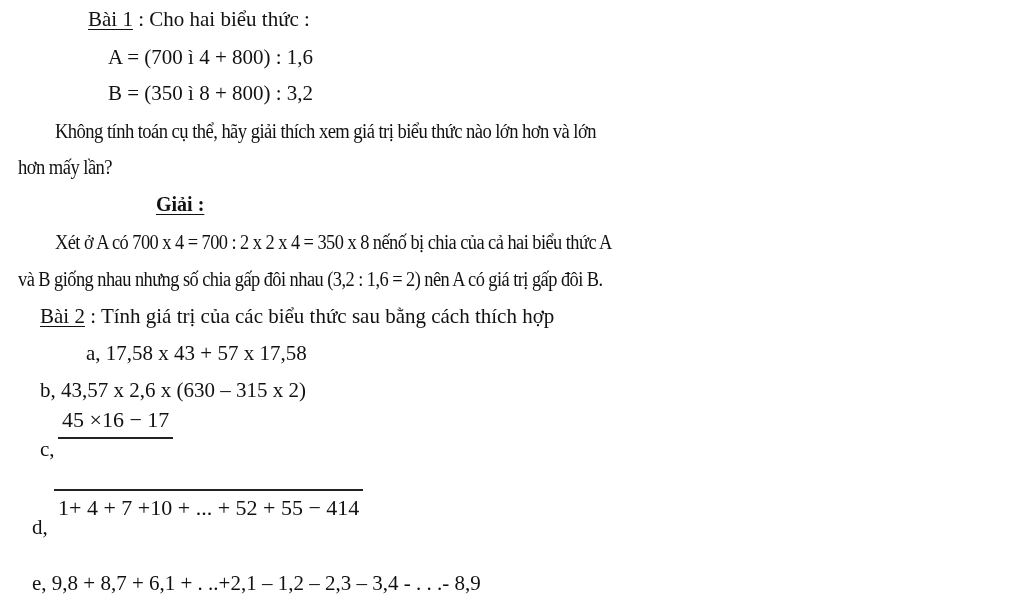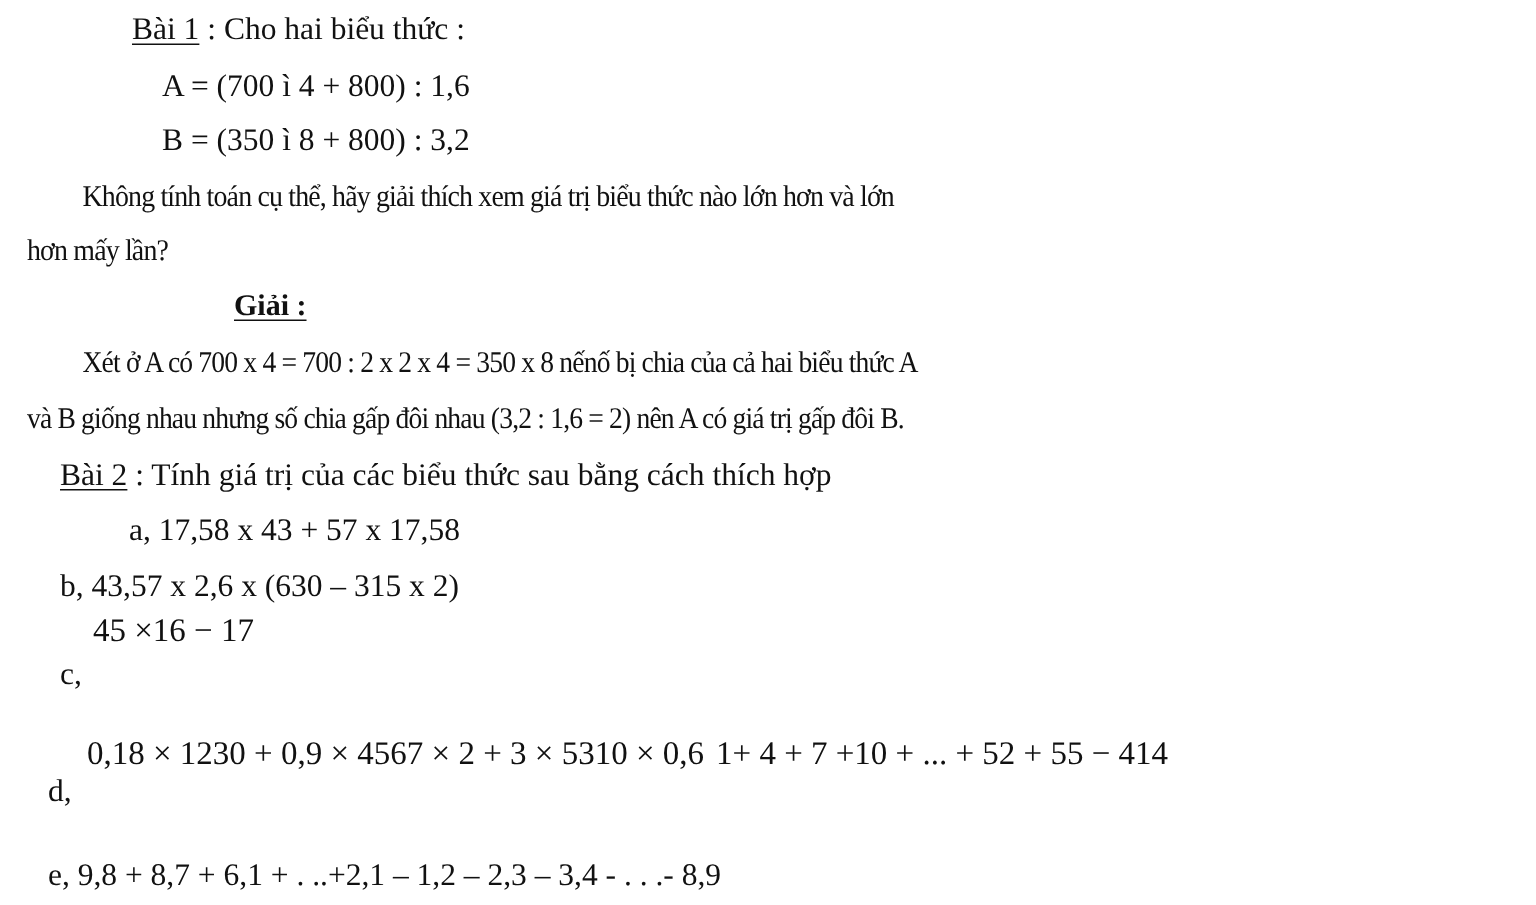--- a/index.html
+++ b/index.html
@@ -10,21 +10,21 @@
       position: relative;
     }
     .line {
       position: absolute; white-space: nowrap;
       font-size: 21px; line-height: 26px;
     }
     .narrow { font-size: 20px; letter-spacing: -0.6px; transform-origin: left center; }
     .u { text-decoration: underline; text-decoration-thickness: 1px; text-underline-offset: 3px; }
     .b { font-weight: bold; }
     .frac {
-      position: absolute; display: flex; flex-direction: row; align-items: center;
+      position: absolute; display: flex; flex-direction: column; align-items: center;
       font-size: 22px;
     }
     .frac .num { line-height: 30px; padding: 0 4px; white-space: nowrap; }
     .frac .den { line-height: 30px; padding: 0 4px; white-space: nowrap; }
     .frac .bar { align-self: stretch; height: 1.5px; background: #222; margin: 2px 0; }
   </style>
 </head>
 <body>
 
 <div class="line" style="left:40px; top:6px;margin-left:48px;">
@@ -50,18 +50,17 @@
 <div class="line" style="left:40px; top:377px;text-align:center;">b, 43,57 x 2,6 x (630 – 315 x 2)</div>
 
 <div class="line" style="left:40px; top:436px;">c,</div>
 <div class="frac" style="left:58px; top:405px;">
   <div class="num">45 ×16 − 17</div>
   <div class="bar"></div>
 </div>
 
 <div class="line" style="left:32px; top:514px;">d,</div>
 <div class="frac" style="left:54px; top:487px;">
-  <div class="num">0,18 × 1230 + 0,9 × 4567 × 2 + 3 × 5310 × 0,6</div>
   <div class="bar"></div>
   <div class="den">1+ 4 + 7 +10 + ... + 52 + 55 − 414</div>
 </div>
 
 <div class="line" style="left:32px; top:570px;">e, 9,8 + 8,7 + 6,1 + . ..+2,1 – 1,2 – 2,3 – 3,4 - . . .- 8,9</div>
 
 </body></html>

